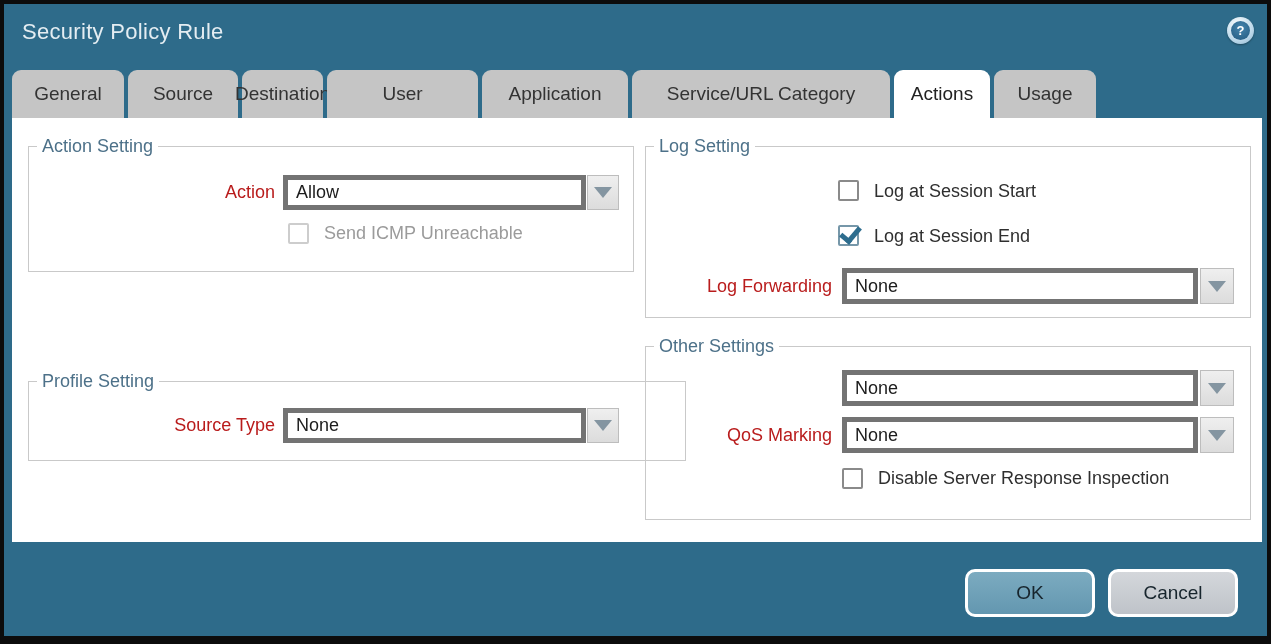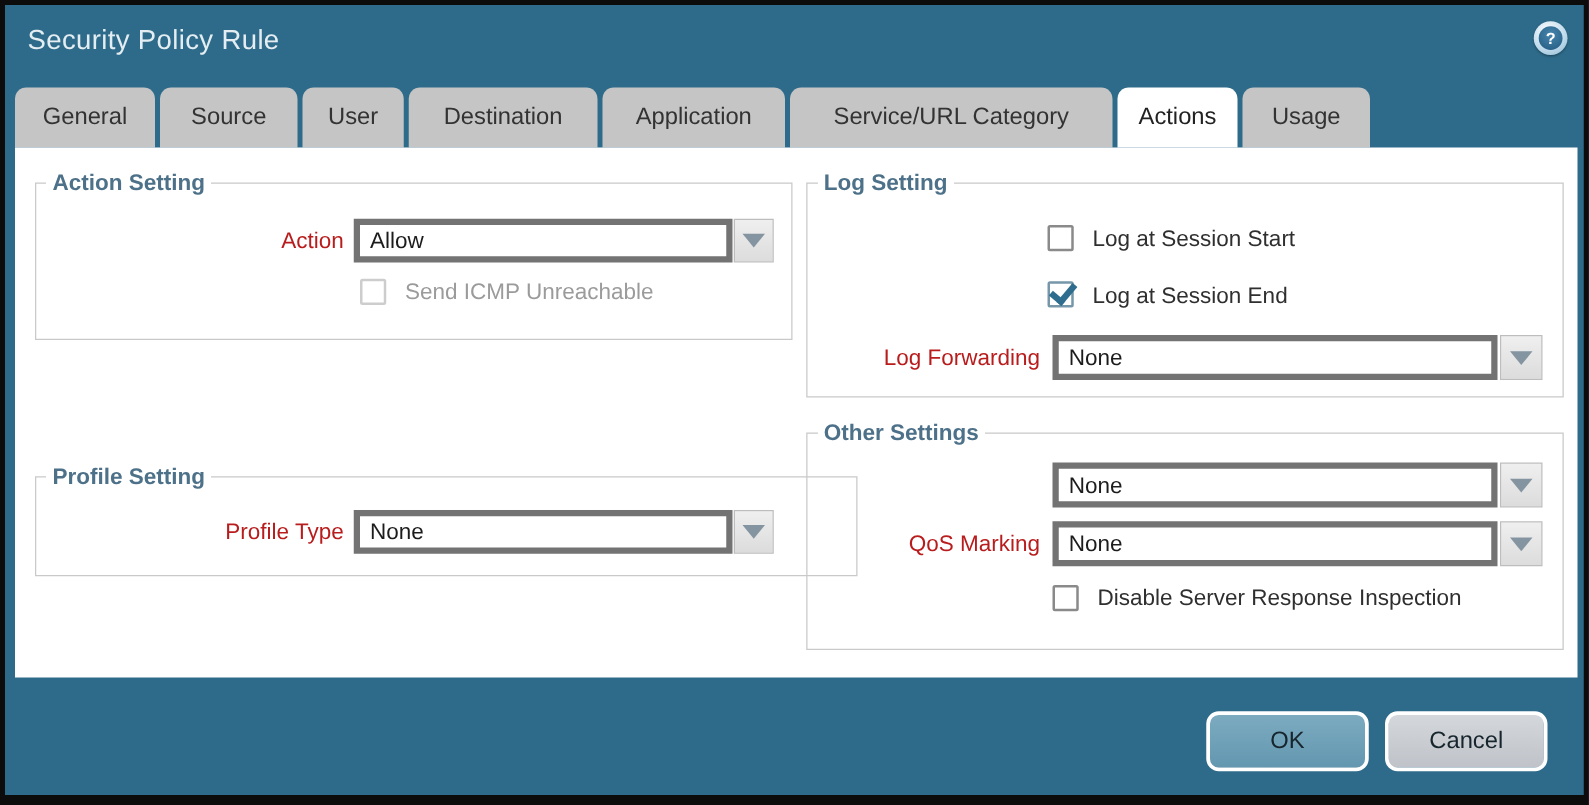--- a/index.html
+++ b/index.html
@@ -53,21 +53,21 @@
   
   .content {
     position: absolute; left: 8px; top: 114px; width: 1250px; height: 424px;
     background: #ffffff;
   }
 
   fieldset {
     position: absolute; border: 1px solid #c9c9c9; background: transparent;
   }
   legend {
-    font-size: 18px; font-weight: bold; color: #4d7189;
+    font-size: 18px; font-weight: normal; color: #4d7189;
     padding: 0 5px; margin-left: 8px; white-space: nowrap;
   }
   #fs-action  { left: 16px;  top: 18px;  width: 606px; height: 136px; }
   #fs-profile { left: 16px;  top: 253px; width: 658px; height: 90px;  }
   #fs-log     { left: 633px; top: 18px;  width: 606px; height: 182px; }
   #fs-other   { left: 633px; top: 218px; width: 606px; height: 184px; }
 
   .row-label {
     position: absolute; text-align: right; font-size: 18px; color: #b91c1c;
     white-space: nowrap;
@@ -122,43 +122,43 @@
 <div class="window">
 
   <div class="title">Security Policy Rule</div>
   <div class="help-icon">
     <div class="inner">?</div>
   </div>
 
   <div class="tabs">
     <div class="tab">General</div>
     <div class="tab">Source</div>
+    <div class="tab">Destination</div>
     <div class="tab">User</div>
-    <div class="tab">Destination</div>
     <div class="tab">Application</div>
     <div class="tab">Service/URL Category</div>
     <div class="tab active">Actions</div>
     <div class="tab">Usage</div>
   </div>
 
   <div class="content">
 
     <fieldset id="fs-action">
       <legend>Action Setting</legend>
     </fieldset>
     <div class="row-label" style="left:60px; top:57px; width:203px; line-height:35px;">Action</div>
     <div class="dd-field" style="left:271px; top:57px; width:303px; height:35px;">Allow</div>
     <div class="dd-btn" style="left:575px; top:57px; width:32px; height:35px;"></div>
     <span class="checkbox disabled" style="left:276px; top:105px;"></span>
     <span class="cb-label disabled" style="left:312px; top:105px; line-height:21px;">Send ICMP Unreachable</span>
 
     <fieldset id="fs-profile">
       <legend>Profile Setting</legend>
     </fieldset>
-    <div class="row-label" style="left:60px; top:290px; width:203px; line-height:35px;">Profile Type</div>
+    <div class="row-label" style="left:60px; top:290px; width:203px; line-height:35px;">Source Type</div>
     <div class="dd-field" style="left:271px; top:290px; width:303px; height:35px;">None</div>
     <div class="dd-btn" style="left:575px; top:290px; width:32px; height:35px;"></div>
 
     <fieldset id="fs-log">
       <legend>Log Setting</legend>
     </fieldset>
     <span class="checkbox" style="left:826px; top:62px;"></span>
     <span class="cb-label" style="left:862px; top:62px; line-height:22px;">Log at Session Start</span>
     <span class="checkbox checked" style="left:826px; top:107px;"></span>
     <span class="cb-label" style="left:862px; top:107px; line-height:22px;">Log at Session End</span>

